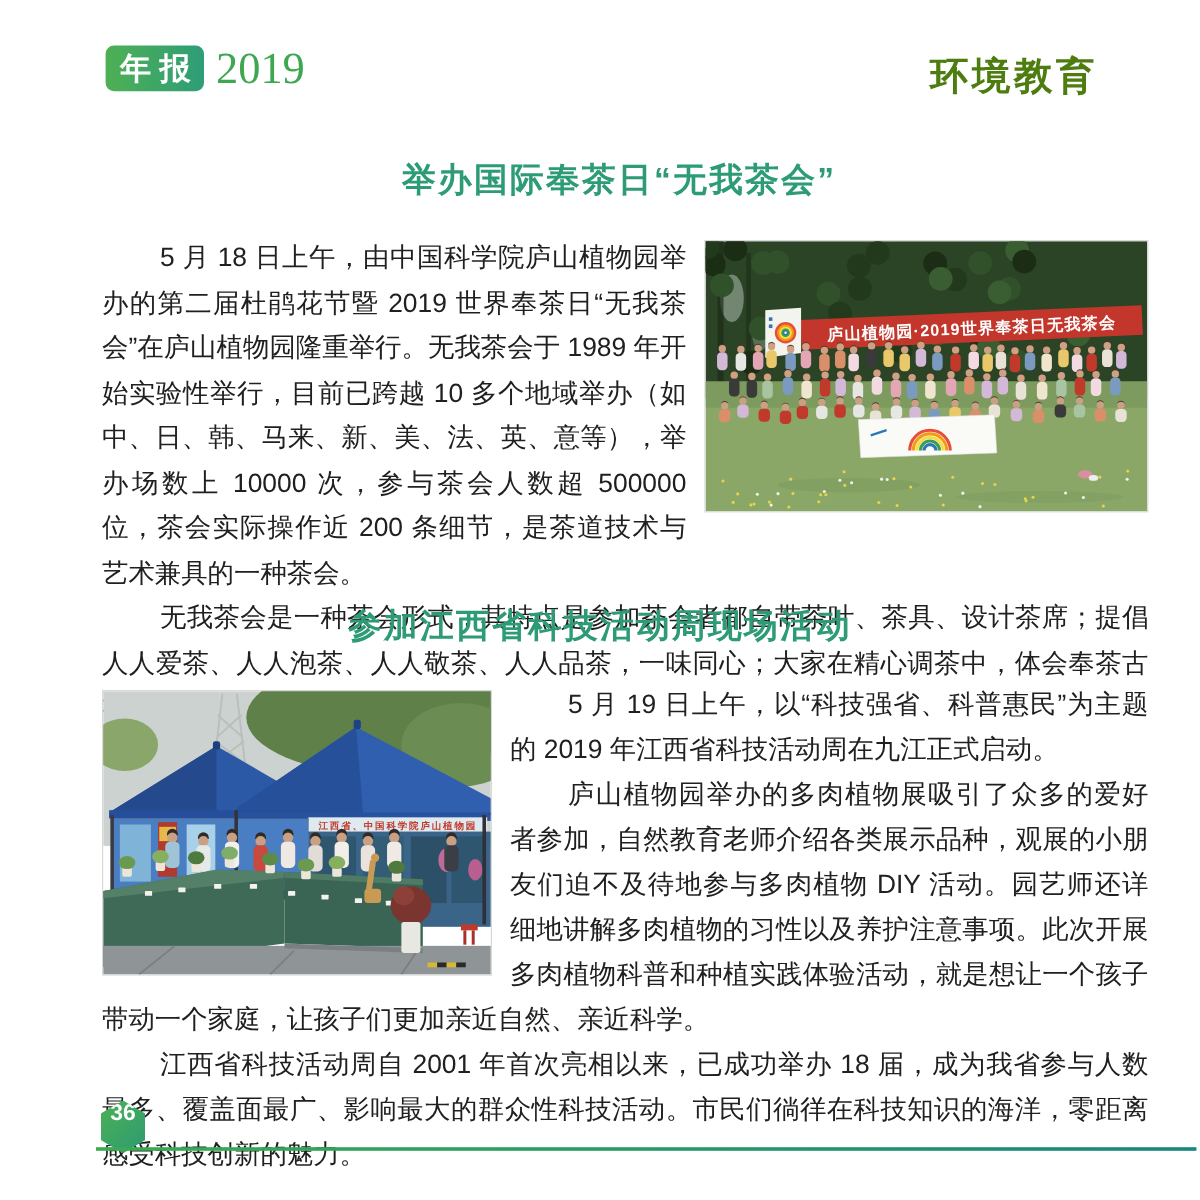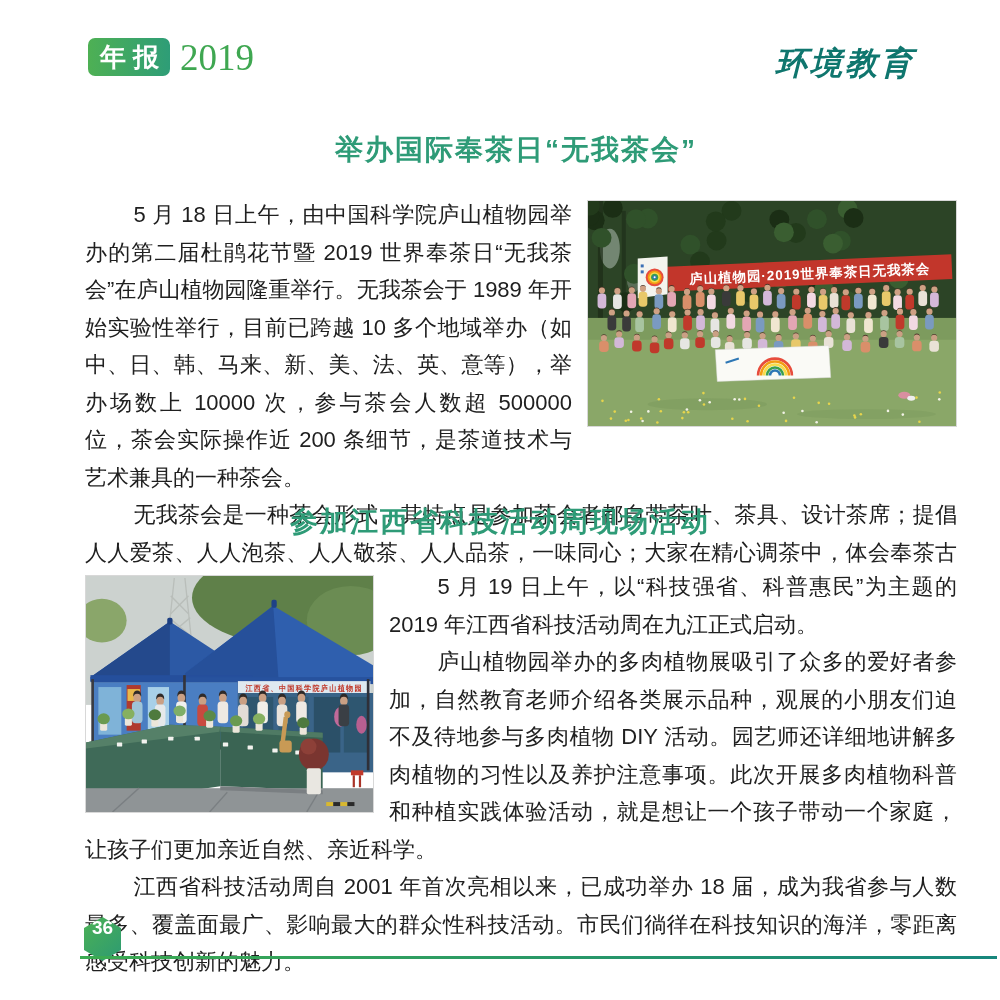--- a/index.html
+++ b/index.html
@@ -8,37 +8,37 @@
 
   
   .header{position:absolute;top:38px;left:88px;right:85px;display:flex;
           justify-content:space-between;align-items:flex-start;}
   .brand{display:flex;align-items:flex-end;}
   .badge{background:linear-gradient(90deg,#4eb054,#2e9d77);color:#fff;
          font-size:26px;font-weight:bold;letter-spacing:7px;
          padding:6px 4px 6px 12px;border-radius:7px;line-height:1;}
   .year{color:#3fa751;font-size:37px;font-weight:500;margin-left:10px;line-height:1;font-family:Liberation Serif, serif;}
   .section-title{font-family:"Liberation Serif","DejaVu Serif",serif;font-weight:bold;
-                 font-size:32px;letter-spacing:3px;color:#0f766e;margin-top:4px;font-style:italic;}
+                 font-size:32px;letter-spacing:3px;color:#4d7c0f;margin-top:4px;}
 
   
   .a-title{position:absolute;left:0;width:1000px;text-align:center;
            color:#2e9b77;font-size:28px;font-weight:bold;letter-spacing:2px;}
   #title1{top:131px;padding-left:16px;}
   #title2{top:503px;}
 
   
   .a-body{position:absolute;left:85px;width:872px;}
   #body1{top:196px;}
   #body2{top:568px;}
   .a-body p{margin:0;text-indent:2.2em;font-size:22px;line-height:37.5px;
             color:#202020;text-align:justify;}
   .photo{display:block;border:1px solid #d8d8d8;box-sizing:border-box;}
   .photo1{float:right;width:370px;height:227px;margin:4px 0 18px 15px;}
-  .photo2{float:left;width:289px;height:238px;margin:7px 15px 12px 0;}
+  .photo2{float:left;width:325px;height:238px;margin:7px 15px 12px 0;}
   .photo svg{display:block;width:100%;height:100%;}
 
   
   .hexagon{position:absolute;left:84px;top:917px;width:37px;height:44px;
            background:linear-gradient(135deg,#4cb155,#2d9a72);
            clip-path:polygon(50% 0%,100% 25%,100% 75%,50% 100%,0% 75%,0% 25%);
            color:#fff;font-size:19px;font-weight:bold;display:flex;
            justify-content:center;}
   .org{position:absolute;left:131px;top:927px;color:#38a35a;
        font-size:18px;font-weight:bold;letter-spacing:1px;}

